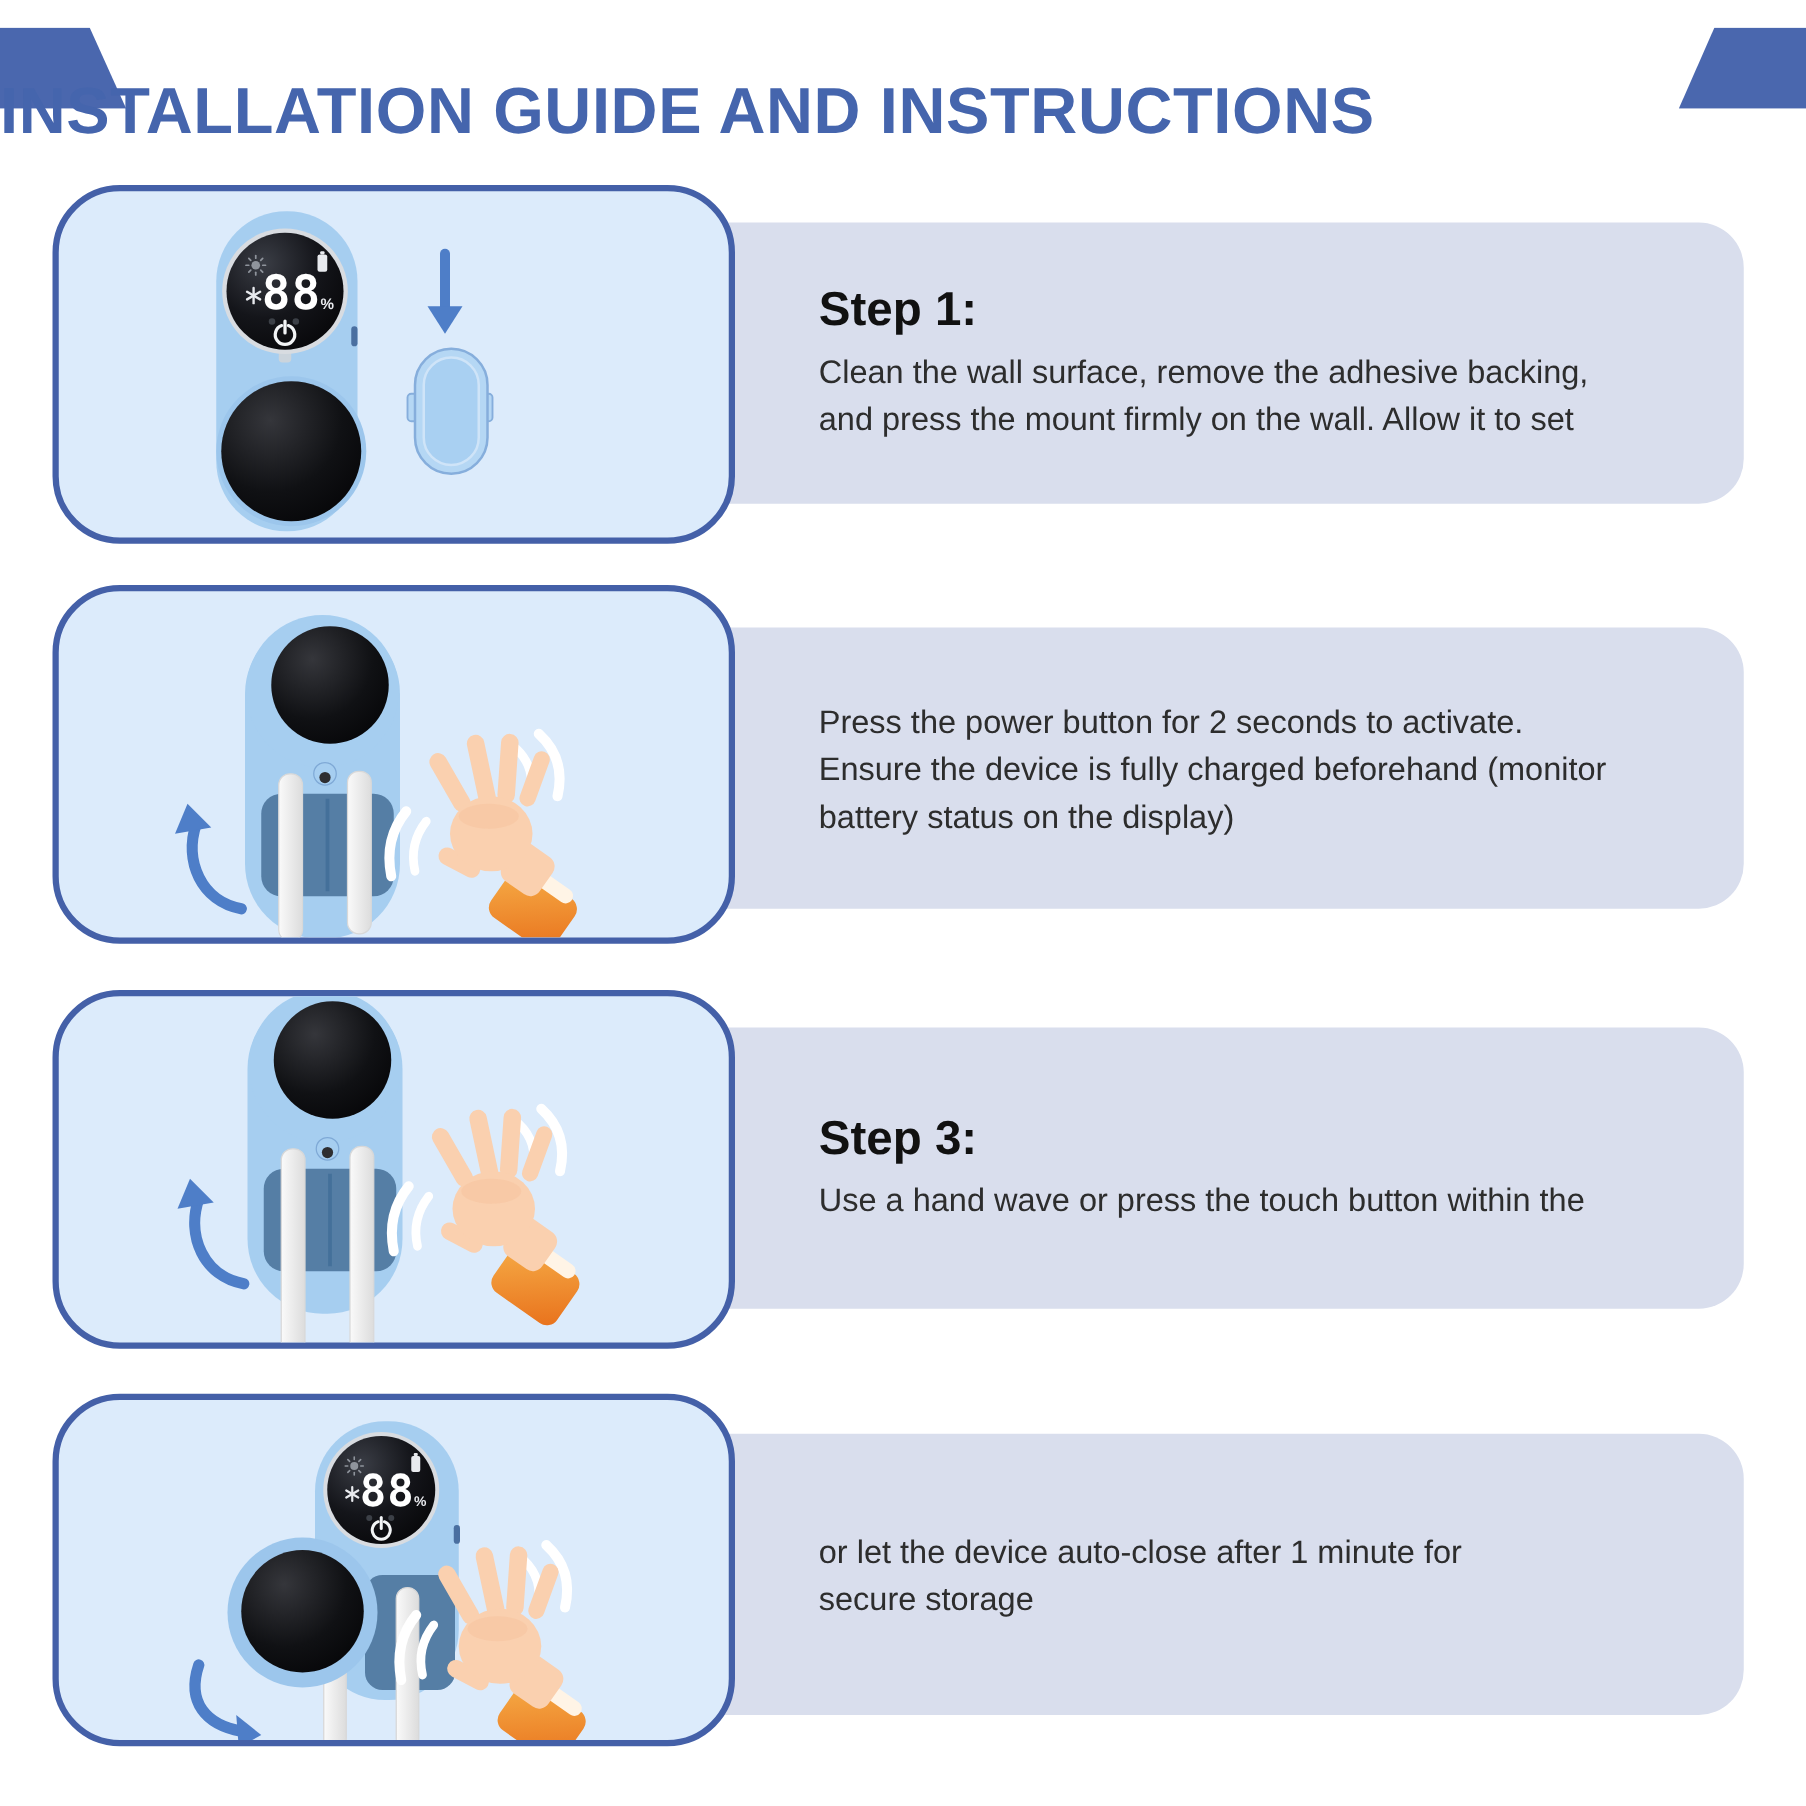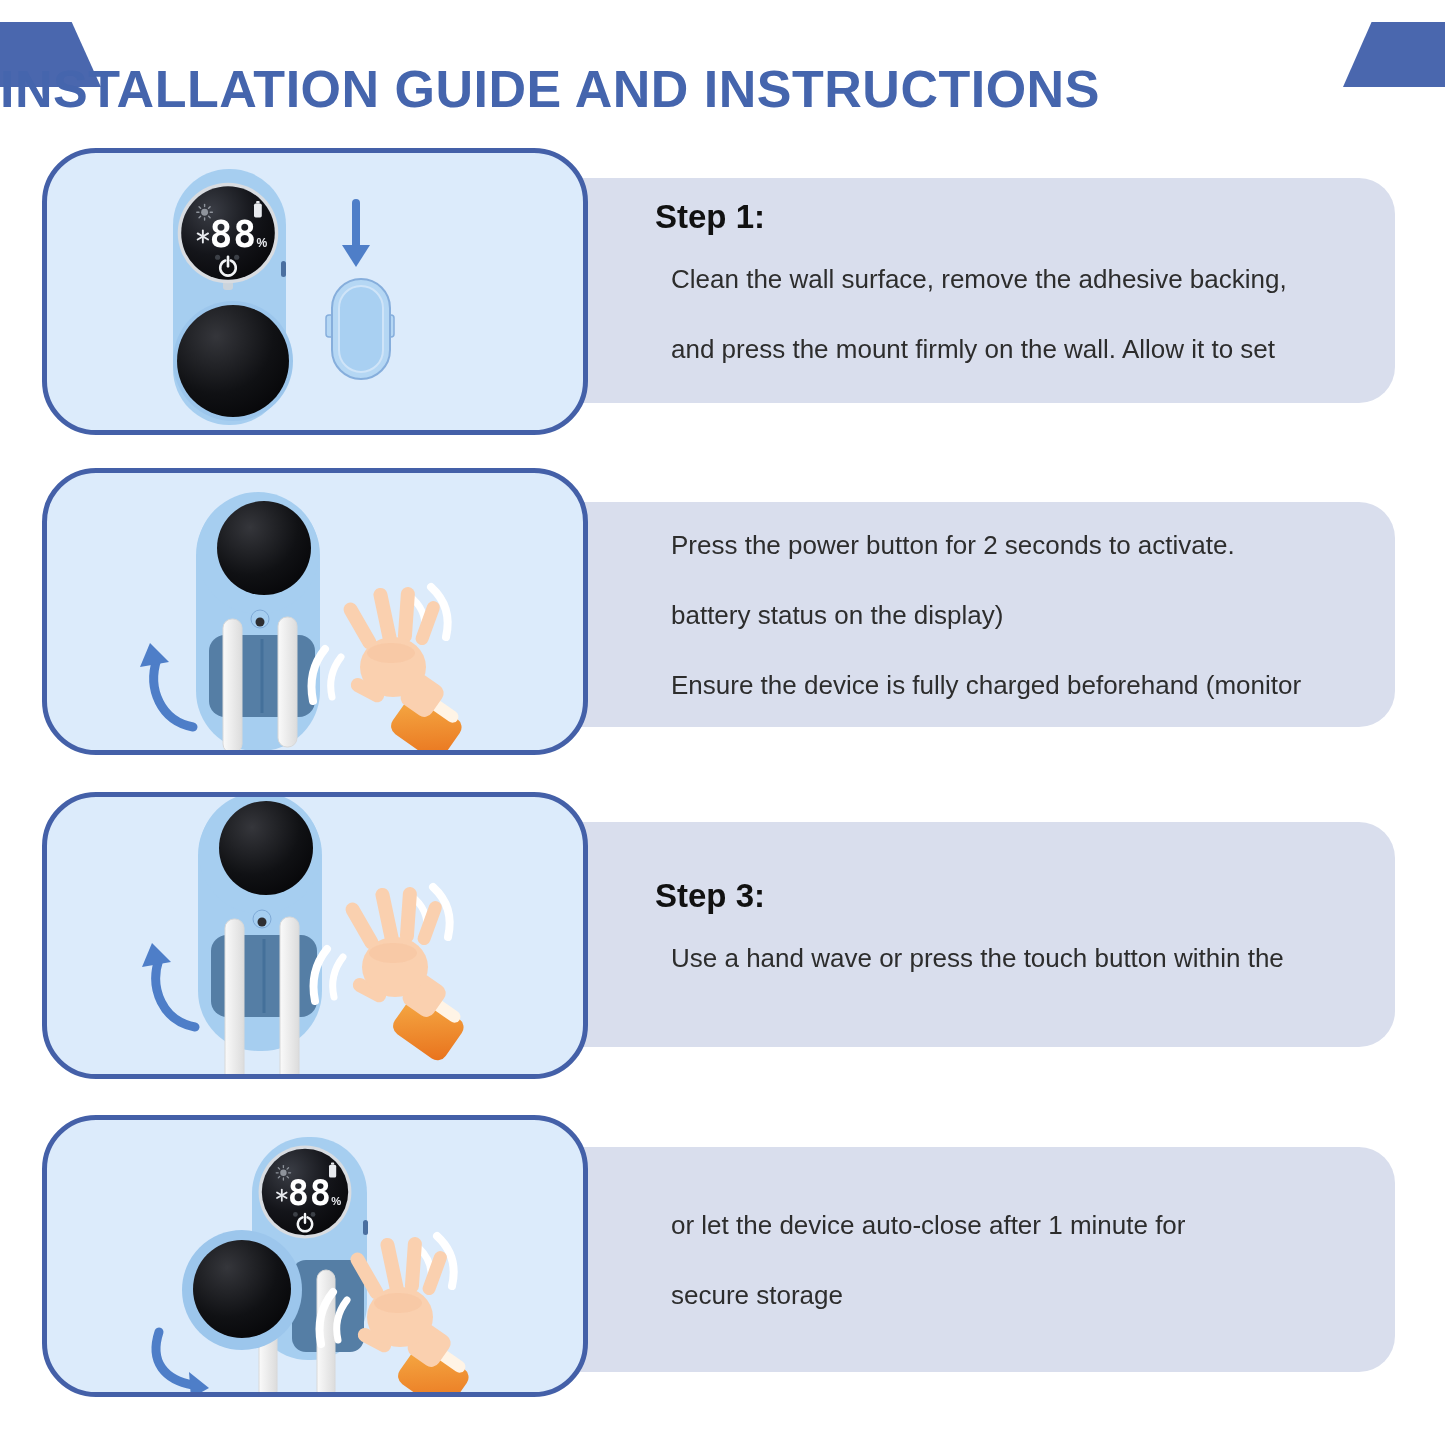--- a/index.html
+++ b/index.html
@@ -8,22 +8,22 @@
   
   .title{position:absolute;top:24px;left:0;right:0;text-align:left;
          font-size:52px;font-weight:bold;color:#4565AD;letter-spacing:0.5px;}
   .trap{position:absolute;top:22px;height:65px;background:#4A67AE;}
   .trap.left{left:0;width:101px;clip-path:polygon(0 0,71% 0,100% 100%,0 100%);}
   .trap.right{left:1343px;width:102px;clip-path:polygon(28% 0,100% 0,100% 100%,0 100%);}
   
   .text-card{position:absolute;left:500px;width:895px;height:225px;background:#D9DEED;
              border-radius:36px;box-sizing:border-box;padding-left:155px;
              display:flex;flex-direction:column;justify-content:center;z-index:1;}
-  .text-card h2{margin:0 0 8px 0;font-size:33px;font-weight:bold;color:#111111;}
-  .text-card p{margin:16px;font-size:26px;line-height:38px;color:#2D2D2D;white-space:nowrap;}
+  .text-card h2{margin:0 0 8px 0;font-size:38px;font-weight:bold;color:#111111;}
+  .text-card p{margin:0;font-size:26px;line-height:38px;color:#2D2D2D;white-space:nowrap;}
   .image-card{position:absolute;left:42px;width:546px;height:287px;background:#DCEBFB;
               border:5px solid #4460A8;border-radius:54px;box-sizing:border-box;
               overflow:hidden;z-index:2;}
   .image-card svg{display:block;width:100%;height:100%;}
 </style>
 </head>
 <body>
 
 <div class="page">
 
@@ -142,22 +142,22 @@
           <rect x="285" y="126" width="58" height="100" rx="29" fill="#B5D7F4" stroke="#86AEDC" stroke-width="2"></rect>
           <rect x="292" y="133" width="44" height="86" rx="22" fill="#A9D0F2" stroke="#CFE4F8" stroke-width="2"></rect>
         </g>
       </svg>
     </div>
   </section>
 
   <section>
     <div class="text-card" style="top:502px">
       <p>Press the power button for 2 seconds to activate.</p>
+      <p>Ensure the device is fully charged beforehand (monitor</p>
       <p>battery status on the display)</p>
-      <p>Ensure the device is fully charged beforehand (monitor</p>
     </div>
     <div class="image-card" style="top:468px">
       <svg viewBox="0 0 536 277" preserveAspectRatio="none">
         <rect x="149" y="22" width="124" height="256" rx="60" fill="#A6CEF0"></rect>
         <rect x="162" y="162" width="106" height="82" rx="16" fill="#557EA5"></rect>
         <line x1="215" y1="166" x2="215" y2="240" stroke="#44709A" stroke-width="3"></line>
         <rect x="176" y="146" width="19" height="134" rx="9" fill="url(#brushGrad)" stroke="#D8D8D8"></rect>
         <rect x="231" y="144" width="19" height="130" rx="9" fill="url(#brushGrad)" stroke="#D8D8D8"></rect>
         <circle cx="211" cy="80" r="61" fill="#A6CEF0"></circle>
         <circle cx="217" cy="75" r="47" fill="url(#covGrad)"></circle>

